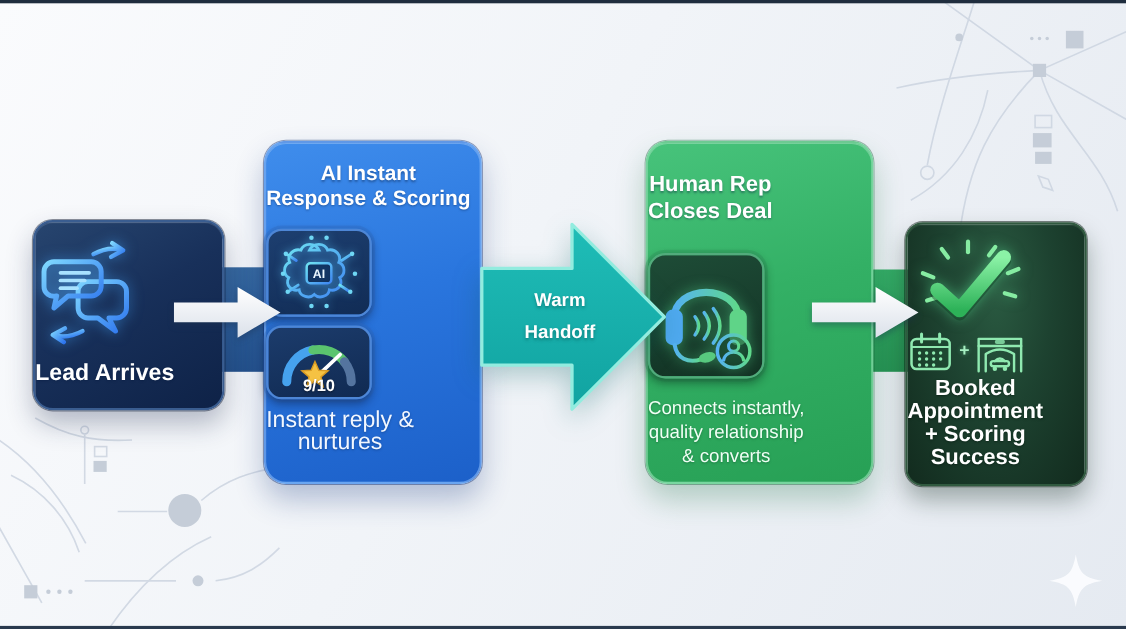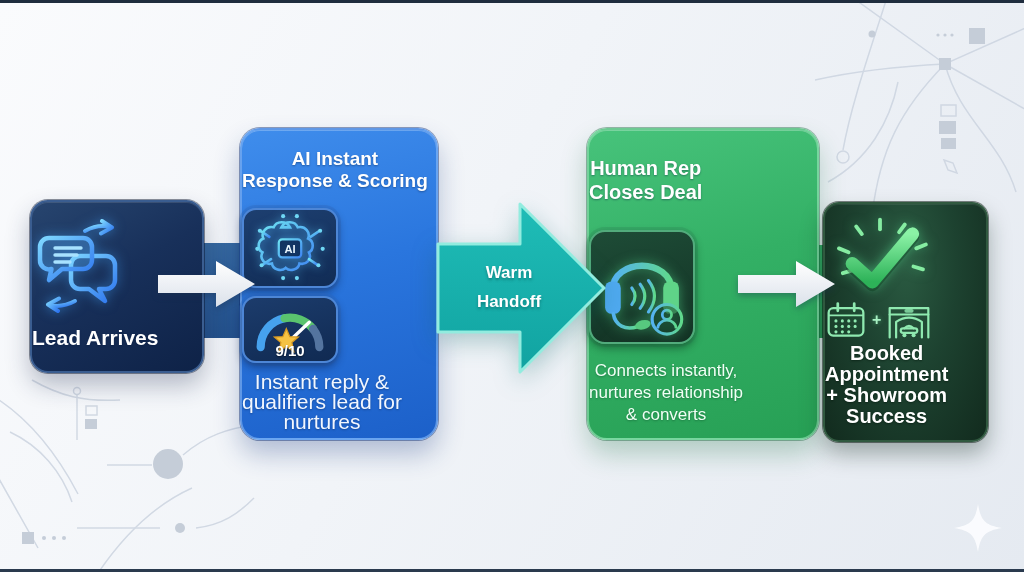--- a/index.html
+++ b/index.html
@@ -23,21 +23,21 @@
 
   .step { position:absolute; z-index:2; display:flex; flex-direction:column; align-items:flex-start; color:#fff; }
   .step-lead { left:30px; top:200px; width:174px; height:173px; border-radius:18px;
     background:linear-gradient(150deg,#27456f 0%,#18305a 45%,#0e2247 100%);
     border:2px solid #3a5d90;
     box-shadow:0 0 0 1px rgba(8,18,40,.45), 0 12px 24px rgba(25,40,75,.30), inset 0 1px 0 rgba(255,255,255,.12); }
   .step-ai { left:240px; top:128px; width:198px; height:312px; border-radius:20px;
     background:linear-gradient(165deg,#3f8dec 0%,#2a76de 45%,#1c60c9 100%);
     border:2px solid rgba(130,180,244,.65);
     box-shadow:0 0 0 1px rgba(15,45,110,.45), 0 14px 26px rgba(25,60,130,.30), inset 0 1px 0 rgba(255,255,255,.25); }
-  .step-human { left:587px; top:128px; width:232px; height:312px; border-radius:20px;
+  .step-human { left:587px; top:128px; width:207px; height:312px; border-radius:20px;
     background:linear-gradient(165deg,#47c37b 0%,#33b065 45%,#27a055 100%);
     border:2px solid rgba(155,228,185,.6);
     box-shadow:0 0 0 1px rgba(15,90,50,.4), 0 14px 26px rgba(25,110,65,.28), inset 0 1px 0 rgba(255,255,255,.28); }
   .step-outcome { left:823px; top:202px; width:165px; height:240px; border-radius:16px;
     background:radial-gradient(ellipse at 50% 26%, #2a5a41 0%, #1d4230 45%, #122b1e 100%);
     border:2px solid #30593f;
     box-shadow:0 0 0 1px rgba(5,20,12,.5), 0 12px 22px rgba(15,40,28,.35), inset 0 1px 0 rgba(255,255,255,.08); }
 
   .step-title { font-weight:bold; text-align:center; text-shadow:0 1px 2px rgba(5,25,60,.4); }
   .step-lead .step-title { font-size:21px; line-height:24px; margin-top:8px; }
@@ -222,21 +222,20 @@
         <path d="M42 22.6 A32 32 0 0 1 73.2 34.3" stroke="#5ac46e"></path>
         <path d="M73.2 34.3 A32 32 0 0 1 80 54" stroke="#54749f"></path>
       </g>
       <path d="M50 45 L69 27" stroke="#ffffff" stroke-width="3.6" stroke-linecap="round"></path>
       <path transform="translate(44,47)" d="M0,-13 L3.8,-4.3 13,-3.8 6,2.2 8.1,12 0,6.5 -8.1,12 -6,2.2 -13,-3.8 -3.8,-4.3 Z" fill="#f5c243" stroke="#d89a22" stroke-width="1.4"></path>
     </svg>
     <div class="score">9/10</div>
   </div>
   <div class="caption">
     <div>Instant reply &amp;</div>
-    <div>qualifiers lead for</div>
     <div>nurtures</div>
   </div>
 </div>
 
 <svg class="warm-arrow-wrap" width="172" height="184" viewBox="0 0 172 184">
   <defs>
       <linearGradient id="lgT" x1="0" y1="0" x2="0" y2="1">
     <stop offset="0" stop-color="#1fbdb7"></stop>
         <stop offset="1" stop-color="#11a3a1"></stop>
   </linearGradient>
@@ -271,21 +270,21 @@
         <path d="M50 53 q10 13 0 26"></path>
         <path d="M59 49 q13 17 0 34"></path>
       </g>
       <circle cx="79" cy="91" r="16" fill="rgba(8,35,25,0.45)" stroke="url(#lgHS)" stroke-width="3.4"></circle>
       <circle cx="79" cy="86" r="5" fill="none" stroke="url(#lgHS)" stroke-width="3"></circle>
       <path d="M69 101 a10 9 0 0 1 20 0" fill="none" stroke="url(#lgHS)" stroke-width="3"></path>
     </svg>
   </div>
   <div class="caption">
     <div>Connects instantly,</div>
-    <div>nurtures relationship</div>
+    <div>quality relationship</div>
     <div>&amp; converts</div>
   </div>
 </div>
 
 <svg class="white-arrow arrow-2" width="100" height="56" viewBox="0 0 100 56">
   <polygon points="0,19 58,19 58,5 97,28 58,51 58,37 0,37" fill="url(#lgW)"></polygon>
 </svg>
 
 <div class="step step-outcome">
   <svg width="110" height="84" viewBox="0 0 110 88" style="margin-top:10px" class="green-glow">
@@ -336,16 +335,16 @@
         <rect x="16" y="30" width="18" height="5" rx="2.5"></rect>
       </g>
       <rect x="20" y="9" width="10" height="4" rx="2" fill="#8fe9b0" opacity="0.8"></rect>
       <circle cx="20" cy="37.5" r="2.2" fill="#8fe9b0"></circle>
       <circle cx="30" cy="37.5" r="2.2" fill="#8fe9b0"></circle>
     </svg>
   </div>
   <div class="outcome-label">
     <div>Booked</div>
     <div>Appointment</div>
-    <div>+ Showroom</div>
+    <div>+ Scoring</div>
     <div>Success</div>
   </div>
 </div>
 
 </body></html>

